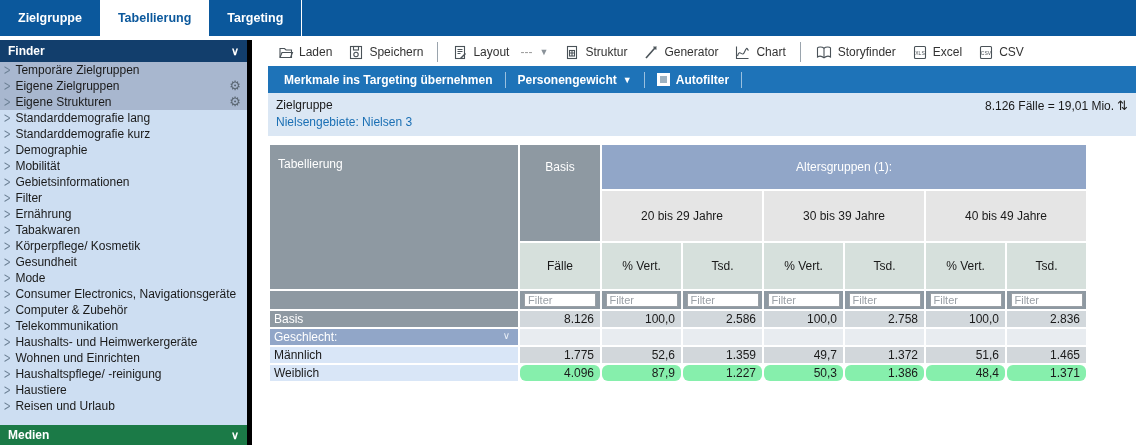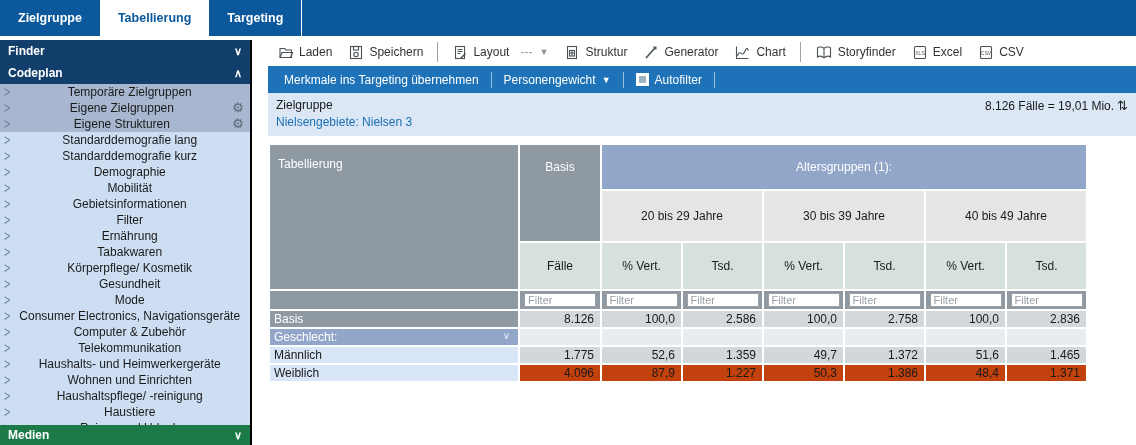--- a/index.html
+++ b/index.html
@@ -9,21 +9,21 @@
   
   .topnav { position:absolute; top:0; left:0; width:1136px; height:36px; background:#0b589c; display:flex; justify-content:space-between; }
   .navgroup { display:flex; height:36px; }
   .tab { height:36px; line-height:36px; padding:0 18px; min-width:90px; text-align:center; color:#fff; font-weight:bold; font-size:12.5px; cursor:pointer; }
   .tab.active { background:#fff; color:#0b589c; }
   .tab.last { border-right:1px solid #fff; }
   .navright .tab { border-left:1px solid #fff; min-width:70px; }
   .navright .tab.edge { border-right:1px solid #fff; }
 
   
-  .sidebar { position:absolute; top:40px; left:0; width:252px; height:405px; background:#cddef2; border-right:2px solid #000000; overflow:hidden;text-align:center; }
+  .sidebar { position:absolute; top:40px; left:0; width:252px; height:405px; background:#cddef2; border-right:5px solid #000000; overflow:hidden; }
   .side-header { height:22px; line-height:22px; color:#fff; font-weight:bold; padding:0 8px; display:flex; justify-content:space-between; align-items:center; cursor:pointer; }
   .side-header.navy { background:#123e6c; }
   .side-header.green { background:#1b7a47; position:absolute; bottom:0; left:0; right:0; height:20px; line-height:18px; }
   .side-header .chev { font-size:11px; font-weight:bold; color:#fff; }
   .sitem { height:16px; line-height:16px; padding:0 6px 0 4px; display:flex; align-items:center; cursor:pointer; background:#cddef2; color:#1a1a1a; white-space:nowrap; }
   .sitem.sel { background:#a8b7cf; }
   .sitem .arr { color:#6b7f93; margin-right:5px; font-size:11px; transform:scaleY(1.25); display:inline-block; }
   .sitem .lbl { flex:1 1 auto; overflow:hidden; text-overflow:clip; }
   .sitem .gear { color:#5a6672; font-size:13px; margin-left:4px; }
 
@@ -31,21 +31,21 @@
   .main { position:absolute; top:36px; left:268px; width:868px; height:444px; }
 
   .toolbar { height:30px; display:flex; align-items:center; gap:4px; padding:2px 4px 0 4px; color:#333; }
   .tbtn { display:flex; align-items:center; gap:5px; padding:3px 6px; cursor:pointer; white-space:nowrap; }
   .tbtn svg { display:block; }
   .tsep { width:1px; height:20px; background:#9aa4ad; margin:0 4px; }
   .dd-val { color:#999; margin-left:6px; }
   .dd-caret { color:#8a9299; font-size:9px; margin-left:2px; }
 
   .bluebar { height:27px; background:#1e73b8; display:flex; align-items:center; padding:0 6px; color:#fff; }
-  .bbtn { font-weight:normal; font-size:12px; padding:0 10px; cursor:pointer; display:flex; align-items:center; gap:6px; white-space:nowrap; }
+  .bbtn { font-weight:bold; font-size:12px; padding:0 10px; cursor:pointer; display:flex; align-items:center; gap:6px; white-space:nowrap; }
   .bsep { width:1px; height:16px; background:rgba(255,255,255,.55); margin:0 2px; }
   .bcaret { font-size:9px; color:#fff; }
   .cb { width:13px; height:13px; background:#fff; display:inline-flex; align-items:center; justify-content:center; cursor:pointer; }
   .cb i { width:7px; height:7px; background:#9fb3c1; display:block; }
 
   .infobar { height:43px; background:#dbe7f4; padding:5px 8px 0 8px; position:relative; }
   .info-title { color:#1a1a1a; }
   .info-sub { color:#1a6fb4; margin-top:3px; }
   .info-cases { position:absolute; right:8px; top:5px; color:#1a1a1a; display:flex; align-items:center; gap:3px; }
   .swap-ic { font-size:13px; color:#222; cursor:pointer; }
@@ -64,41 +64,37 @@
   .filter-cell input::placeholder { color:#9aa0a6; }
   td.lbl { padding:0 4px; height:16px; }
   td.num { text-align:right; padding:0 6px; height:16px; color:#1a1a1a; }
   .lbl-basis { background:#8e99a2; color:#fff; }
   .val-basis { background:#d2d8dc; }
   .lbl-group { background:#91a6c8; color:#fff; cursor:pointer; }
   .lbl-group .gchev { float:right; margin-right:4px; font-size:10px; color:#e8eef6; }
   .val-group { background:#e8ecf0; }
   .lbl-data { background:#d9e6f7; color:#1a1a1a; }
   .val-dark { background:#d2d7db; }
-  .val-light { background:#c2410c; }
+  .val-light { background:#86efac;border-radius:6px; }
 </style>
 </head>
 <body>
 
 <header class="topnav">
   <div class="navgroup" id="nav-tabs">
       <div class="tab">Zielgruppe</div>
       <div class="tab active">Tabellierung</div>
       <div class="tab last">Targeting</div>
     </div>
 </header>
 
 <aside class="sidebar">
   <div class="side-header navy">
     <span>Finder</span>
     <span class="chev">∨</span>
-  </div>
-  <div class="side-header navy">
-    <span>Codeplan</span>
-    <span class="chev">∧</span>
   </div>
   <div id="side-items">
       <div class="sitem sel">
         <span class="arr">&gt;</span>
         <span class="lbl">Temporäre Zielgruppen</span>
       </div>
       <div class="sitem sel">
         <span class="arr">&gt;</span>
         <span class="lbl">Eigene Zielgruppen</span>
         <span class="gear">⚙</span>

